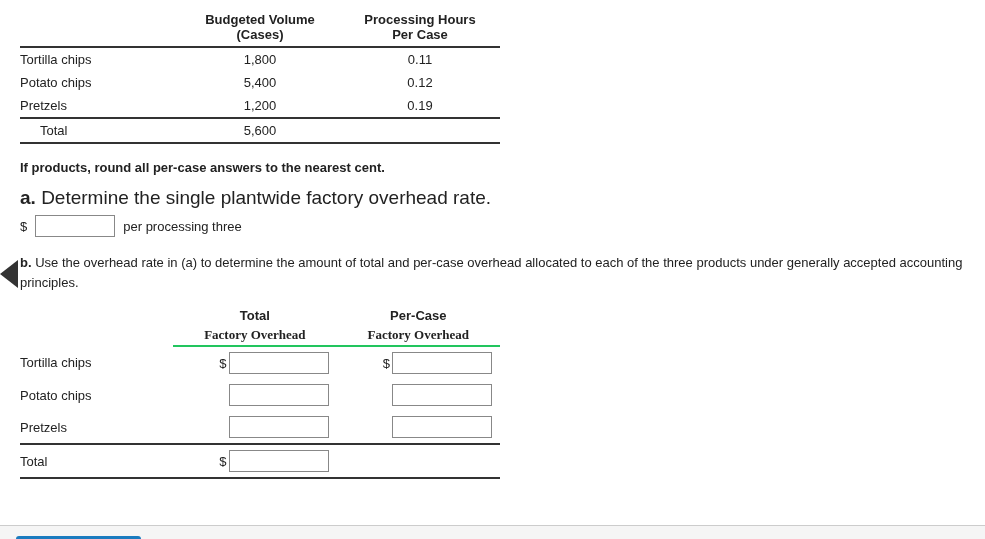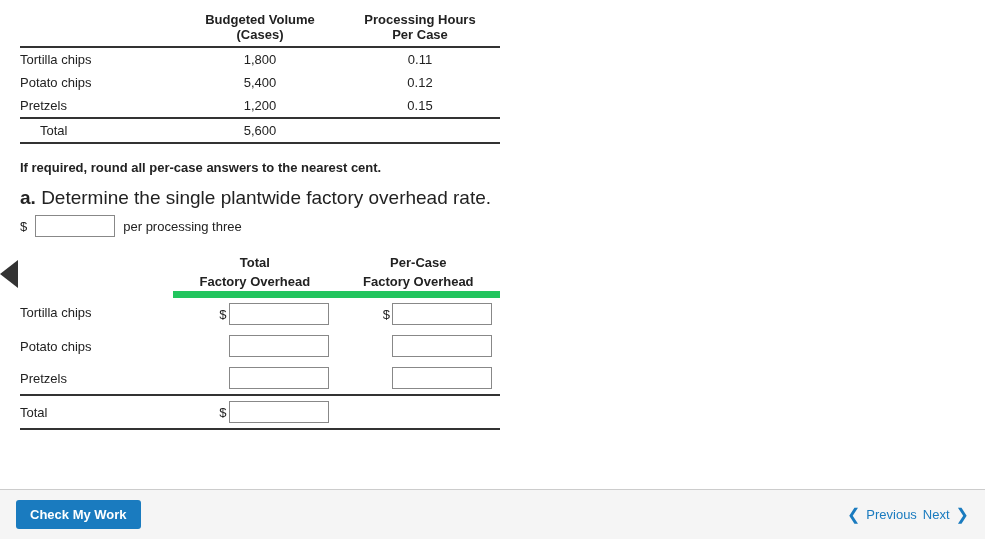--- a/index.html
+++ b/index.html
@@ -108,21 +108,22 @@
       border-collapse: collapse;
       margin-bottom: 16px;
     }
     .bottom-table th {
       font-weight: bold;
       text-align: center;
       padding: 2px 8px 2px 8px;
       font-size: 13px;
     }
     .bottom-table th.sub-header {
-      border-bottom: 7px solid #22c55e;
+      border-bottom: 2px solid #22c55e;
+      font-family: Liberation Serif, serif;
     }
     .bottom-table td {
       padding: 5px 8px;
       font-size: 13px;
       vertical-align: middle;
     }
     .bottom-table td:first-child {
       text-align: left;
       padding-left: 0;
       width: 150px;
@@ -218,42 +219,46 @@
         <td>0.11</td>
       </tr>
       <tr class="data-row">
         <td>Potato chips</td>
         <td>5,400</td>
         <td>0.12</td>
       </tr>
       <tr class="data-row">
         <td>Pretzels</td>
         <td>1,200</td>
-        <td>0.15</td>
+        <td>0.19</td>
       </tr>
       <tr class="total-row">
         <td>Total</td>
         <td>5,600</td>
         <td></td>
       </tr>
     </tbody>
   </table>
 
-  <p class="instruction-bold">If required, round all per-case answers to the nearest cent.</p>
+  <p class="instruction-bold">If products, round all per-case answers to the nearest cent.</p>
 
   <p class="part-label">
     <strong>a.</strong>
     <span>Determine the single plantwide factory overhead rate.</span>
   </p>
   <div class="input-row">
     <span class="dollar-prefix">$</span>
     <input class="input-box input-box-sm" type="text" style="">
     <span>per processing three</span>
   </div>
 
+  <p class="part-b-text">
+    <strong>b.</strong>
+    <span>Use the overhead rate in (a) to determine the amount of total and per-case overhead allocated to each of the three products under generally accepted accounting principles.</span>
+  </p>
 
   <div class="left-arrow-indicator"></div>
 
   <table class="bottom-table">
     <thead>
       <tr>
         <th></th>
         <th>Total</th>
         <th>Per-Case</th>
       </tr>

